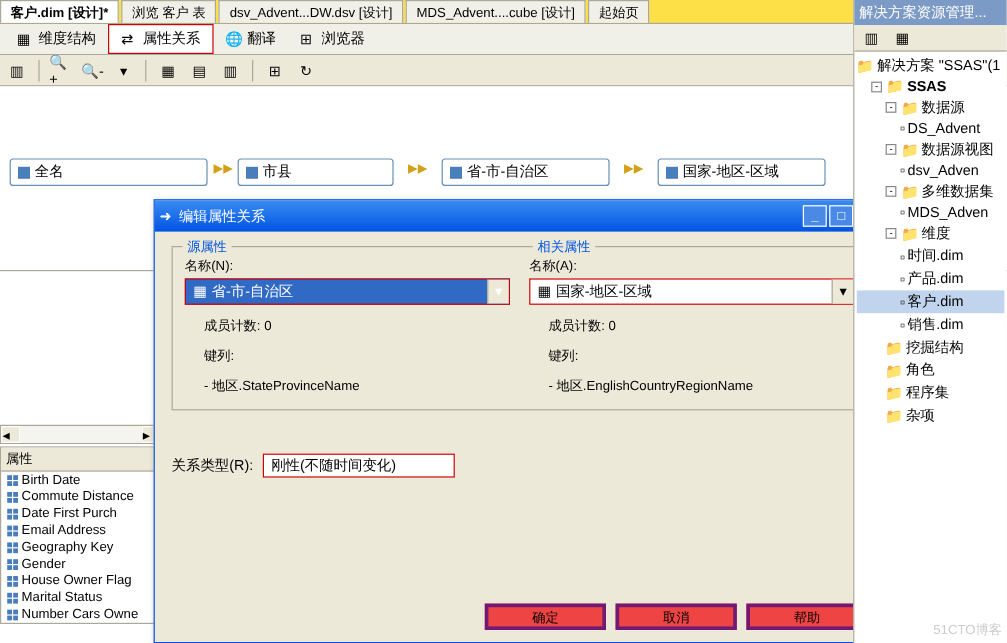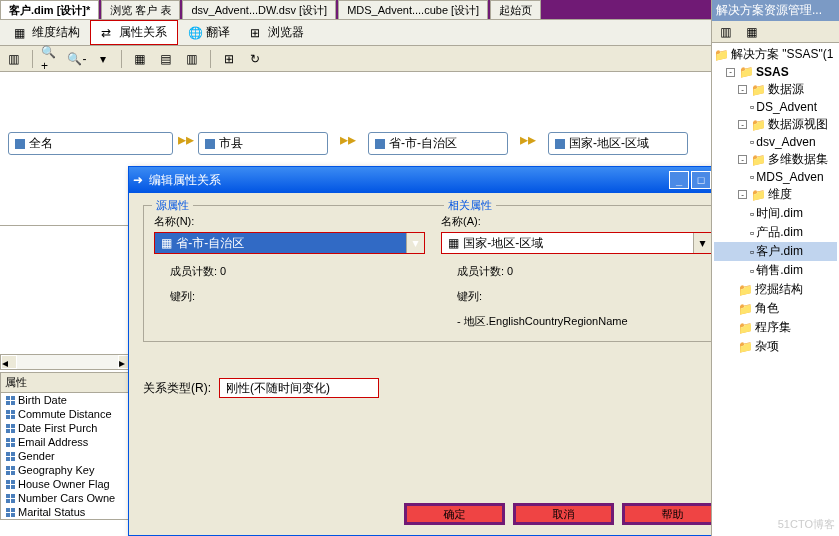--- a/index.html
+++ b/index.html
@@ -1,17 +1,17 @@
 <!DOCTYPE html>
 <html><head>
 <meta charset="utf-8">
 <style>
 *{box-sizing:border-box;margin:0;padding:0;font-family:"Microsoft YaHei",SimSun,Arial,sans-serif;font-size:12px}
 body{background:#fff;width:839px;height:536px;overflow:hidden;position:relative}
-.tabs{display:flex;background:#701a75;border-bottom:1px solid #aca899;height:20px}
+.tabs{display:flex;background:#fde047;border-bottom:1px solid #aca899;height:20px}
 .tab{padding:2px 8px;border:1px solid #aca899;border-bottom:none;background:#f0f0e8;margin-right:2px;font-size:11px;white-space:nowrap;cursor:pointer}
 .tab.active{background:#fff;font-weight:bold}
 .sub-tabs{display:flex;background:#f0f0e8;border-bottom:1px solid #aca899;height:26px;align-items:center;padding-left:4px}
 .sub-tab{padding:3px 10px;display:flex;align-items:center;gap:4px;cursor:pointer}
 .sub-tab.active{border:1px solid #c00;background:#fff}
 .icon{display:inline-block;width:14px;height:14px;vertical-align:middle}
 .toolbar{display:flex;align-items:center;background:#ece9d8;border-bottom:1px solid #aca899;height:26px;padding:0 4px;gap:6px}
 .tb-btn{width:20px;height:20px;display:flex;align-items:center;justify-content:center;cursor:pointer}
 .tb-sep{width:1px;height:18px;background:#aca899;margin:0 2px}
 .canvas{background:#fff;height:154px;position:relative;border-bottom:1px solid #aca899}
@@ -157,45 +157,45 @@
           <span></span>
           <span></span>
           <span></span>
           <span></span>
         </span>Email Address</div>
       <div class="lp-item"><span class="lp-ico">
           <span></span>
           <span></span>
           <span></span>
           <span></span>
+        </span>Geography Key</div>
+      <div class="lp-item"><span class="lp-ico">
+          <span></span>
+          <span></span>
+          <span></span>
+          <span></span>
         </span>Gender</div>
       <div class="lp-item"><span class="lp-ico">
           <span></span>
           <span></span>
           <span></span>
           <span></span>
-        </span>Geography Key</div>
-      <div class="lp-item"><span class="lp-ico">
-          <span></span>
-          <span></span>
-          <span></span>
-          <span></span>
         </span>House Owner Flag</div>
       <div class="lp-item"><span class="lp-ico">
           <span></span>
           <span></span>
           <span></span>
           <span></span>
+        </span>Marital Status</div>
+      <div class="lp-item"><span class="lp-ico">
+          <span></span>
+          <span></span>
+          <span></span>
+          <span></span>
         </span>Number Cars Owne</div>
-      <div class="lp-item"><span class="lp-ico">
-          <span></span>
-          <span></span>
-          <span></span>
-          <span></span>
-        </span>Marital Status</div>
     </div>
 </div>
 
 <div class="dialog">
   <div class="dlg-title">
     <div class="t-left">
         <span>➜</span>
         <span>编辑属性关系</span>
       </div>
     <div class="dlg-ctrl">
@@ -212,20 +212,21 @@
           <span class="lbl">名称(N):</span>
           <div class="combo sel">
             <div class="cb-text">
                 <span>▦</span>
                 <span>省-市-自治区</span>
               </div>
             <div class="cb-btn">▾</div>
           </div>
           <div class="info-row">成员计数:  0</div>
           <div class="info-row">键列:</div>
+          <div class="info-row">- 地区.StateProvinceName</div>
         </div>
         <div class="col">
           <div class="legend" style="left:300px">相关属性</div>
           <span class="lbl">名称(A):</span>
           <div class="combo" style="background:#fff">
             <div class="cb-text" style="color:#000">
                 <span>▦</span>
                 <span>国家-地区-区域</span>
               </div>
             <div class="cb-btn">▾</div>

